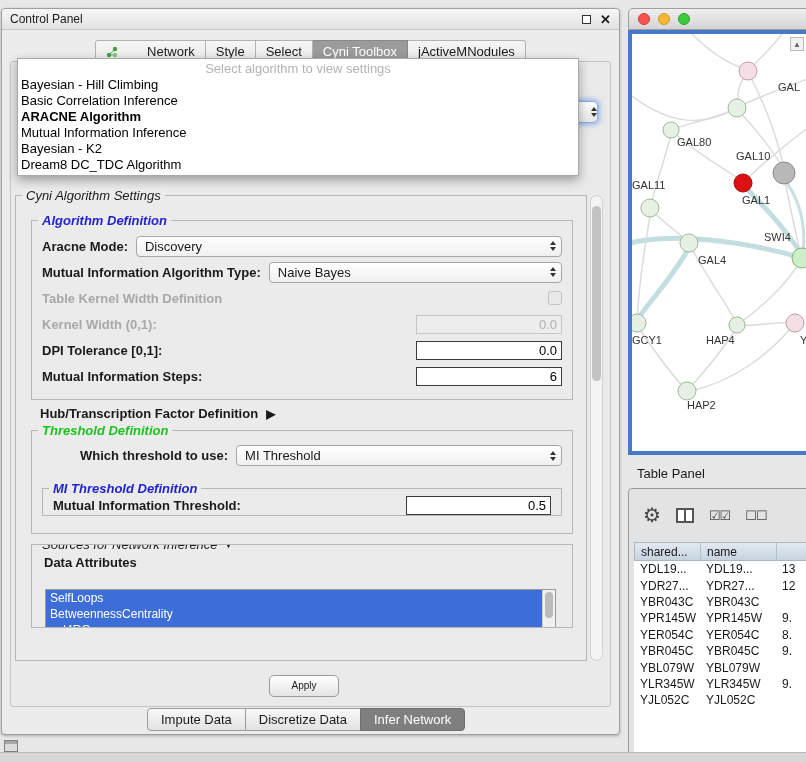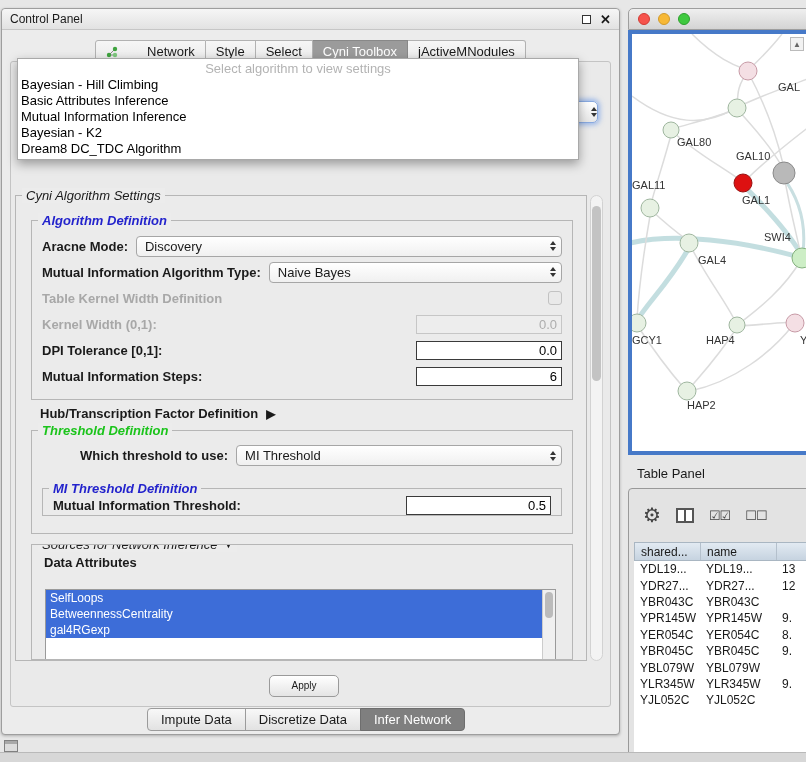--- a/index.html
+++ b/index.html
@@ -65,21 +65,21 @@
 
   .hub-row { position:absolute; left:24px; top:210px; font-weight:bold; display:flex; align-items:center; gap:8px; }
   .tri-right { font-size:12px; }
 
   .threshold-group { left:15px; top:234px; width:542px; height:104px; }
   .which-row { display:flex; align-items:center; margin:14px 10px 0 48px; }
   .mi-sub { position:absolute; left:10px; top:57px; right:10px; height:28px; border:1px solid #b6b6b6; }
   .mi-sub .form-row { height:100%; padding-top:6px; }
   input.val.thr { width:145px; }
 
-  .sources-group { left:15px; top:348px; width:542px; height:116px; overflow:hidden; }
+  .sources-group { left:15px; top:348px; width:542px; height:84px; overflow:hidden; }
   .sources-title { display:flex; align-items:center; gap:6px; }
   .tri-down { font-size:10px; }
   .data-attr-label { margin:10px 0 5px 12px; font-weight:bold; }
   .attr-list { position:absolute; left:13px; right:16px; top:44px; height:84px; background:#fff;
     border:1px solid #9a9a9a; overflow:hidden; }
   .attr-item { height:16px; line-height:16px; font-size:12px; padding-left:4px; margin-right:13px; }
   .attr-item.attr-selected { background:#3d6dd8; color:#fff; }
   .list-scrollbar { position:absolute; right:0; top:0; bottom:0; width:13px; background:#f0f0f0; border-left:1px solid #ccc; }
   .list-scrollbar .thumb { position:absolute; left:2px; top:2px; width:8px; height:26px; background:#bbb; border-radius:4px; }
 
@@ -175,21 +175,22 @@
       <span class="combo-arrows">
           <i class="up"></i>
           <i class="dn"></i>
         </span>
     </div>
 
     <div class="dropdown">
       <div class="dd-header">Select algorithm to view settings</div>
       <div>
           <div class="dd-item">Bayesian - Hill Climbing</div>
-          <div class="dd-item">Basic Attributes Inference</div>
+          <div class="dd-item">Basic Correlation Inference</div>
+          <div class="dd-item dd-selected">ARACNE Algorithm</div>
           <div class="dd-item">Mutual Information Inference</div>
           <div class="dd-item">Bayesian - K2</div>
           <div class="dd-item">Dream8 DC_TDC Algorithm</div>
         </div>
     </div>
 
     <div class="groupbox settings-group">
       <span class="group-title">Cyni Algorithm Settings</span>
 
       <div class="groupbox algo-group" style="background:#ebebeb;">

